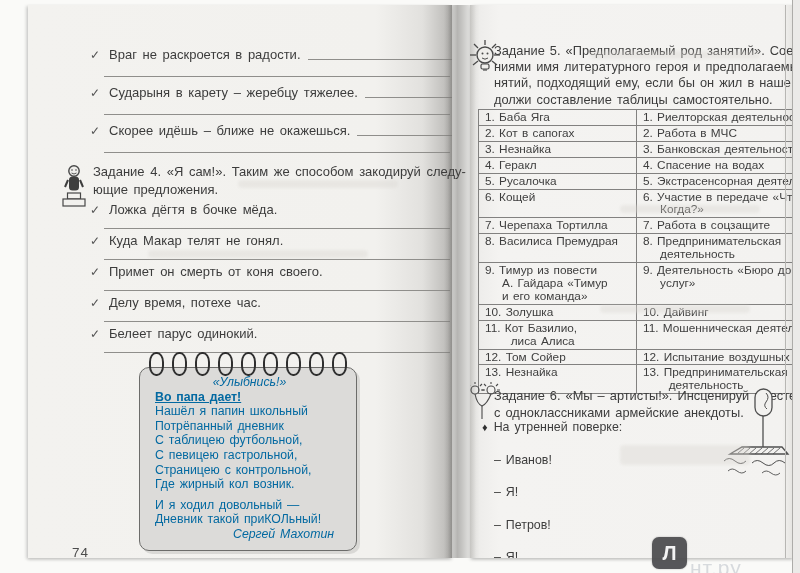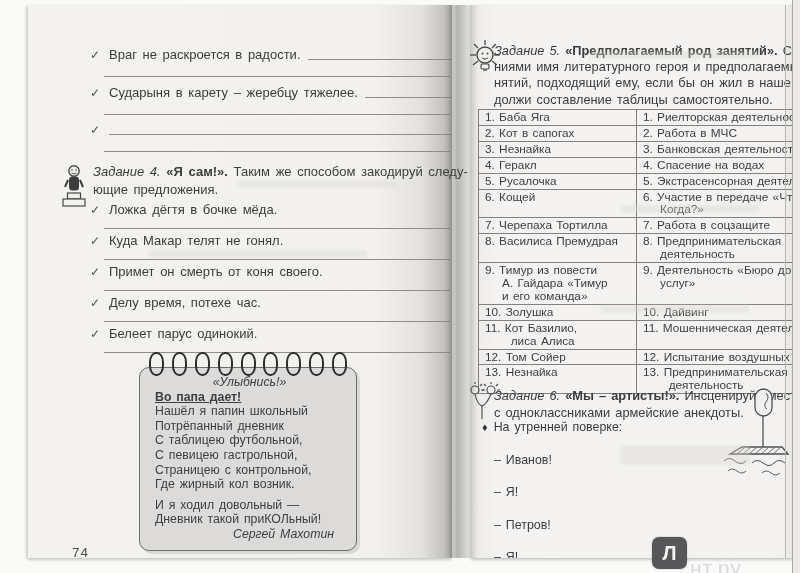--- a/index.html
+++ b/index.html
@@ -21,22 +21,22 @@
   }
   .right-page::after { content:""; position:absolute; top:0; bottom:0; right:6px; border-left:1px solid #b7b6b3; }
   .spine {
     position:absolute; left:444px; top:5px; width:32px; height:553px; pointer-events:none; z-index:5;
     background:linear-gradient(to right, rgba(70,68,65,0) 0%, rgba(70,68,65,.38) 42%, rgba(70,68,65,.30) 55%, rgba(70,68,65,0) 100%);
   }
   .backdrop-right { position:absolute; left:792px; top:0; width:8px; height:573px; background:#ebeae8; border-left:1px solid #adaca9; }
 
   
   .txt { color:#3c3c3c; font-size:13px; word-spacing:2px; }
-  .it  { font-style:italic; }
-  .bd  { font-weight:bold;text-align:right; }
+  .it  { }
+  .bd  { font-weight:normal;text-align:right; }
 
   
   .proverbs { position:absolute; left:62px; top:42px; width:362px; }
   .prov-block { margin-bottom:8px; }
   .prov-row { display:flex; align-items:flex-end; }
   .check { width:19px; color:#555; font-size:12px; flex:0 0 auto; }
   .prov-text { white-space:nowrap; padding-right:7px; }
   .prov-fill { flex:1; border-bottom:1px solid #8f8e8b; margin-bottom:2px; min-width:30px; }
   .blank-line { border-bottom:1px solid #8f8e8b; margin:14px 2px 0 14px; height:0; }
 
@@ -48,21 +48,21 @@
   .items { position:absolute; left:62px; top:197px; width:362px; }
   .item-block .item-line { border-bottom:1px solid #8f8e8b; margin:11px 2px 4px 14px; height:0; }
 
   
   .notepad-wrap { position:absolute; left:111px; top:347px; width:218px; }
   .rings { display:flex; justify-content:space-between; padding:0 10px; position:relative; z-index:2; margin-bottom:-9px; }
   .ring { width:11px; height:20px; border:2.4px solid #2f2f2f; border-radius:7px / 10px; background:transparent; }
   .notepad {
     position:relative; background:#dcdbd9; border:1.4px solid #6c6c6a; border-radius:10px;
     padding:7px 12px 8px 15px; box-shadow:3px 3px 0 rgba(0,0,0,.10);
-    color:#404040; font-size:12.3px; line-height:14.6px; word-spacing:1.5px;
+    color:#0369a1; font-size:12.3px; line-height:14.6px; word-spacing:1.5px;
   }
   .np-header { text-align:center; font-style:italic; }
   .np-title { font-weight:bold;text-decoration:underline; }
   .np-gap { height:6px; }
   .np-author { font-style:italic; text-align:right; padding-right:10px; }
 
   .pageno { position:absolute; left:44px; top:540px; font-size:13.5px; color:#4c4c4c; letter-spacing:1px; }
 
   
   .task5-icon { position:absolute; left:-2px; top:34px; }
@@ -126,20 +126,21 @@
         <div class="prov-row">
           <span class="check">✓</span>
           <span class="prov-text">Сударыня в карету – жеребцу тяжелее.</span>
           <span class="prov-fill"></span>
         </div>
         <div class="blank-line"></div>
       </div>
       <div class="prov-block">
         <div class="prov-row">
           <span class="check">✓</span>
+          <span class="prov-text">Скорее идёшь – ближе не окажешься.</span>
           <span class="prov-fill"></span>
         </div>
         <div class="blank-line"></div>
       </div>
     </section>
 
     <section class="task4">
       <span>
         <svg width="26" height="54" viewBox="0 0 26 54">
           <circle cx="13" cy="8" r="5.2" fill="#efeeeb" stroke="#474747" stroke-width="1.4"></circle>

